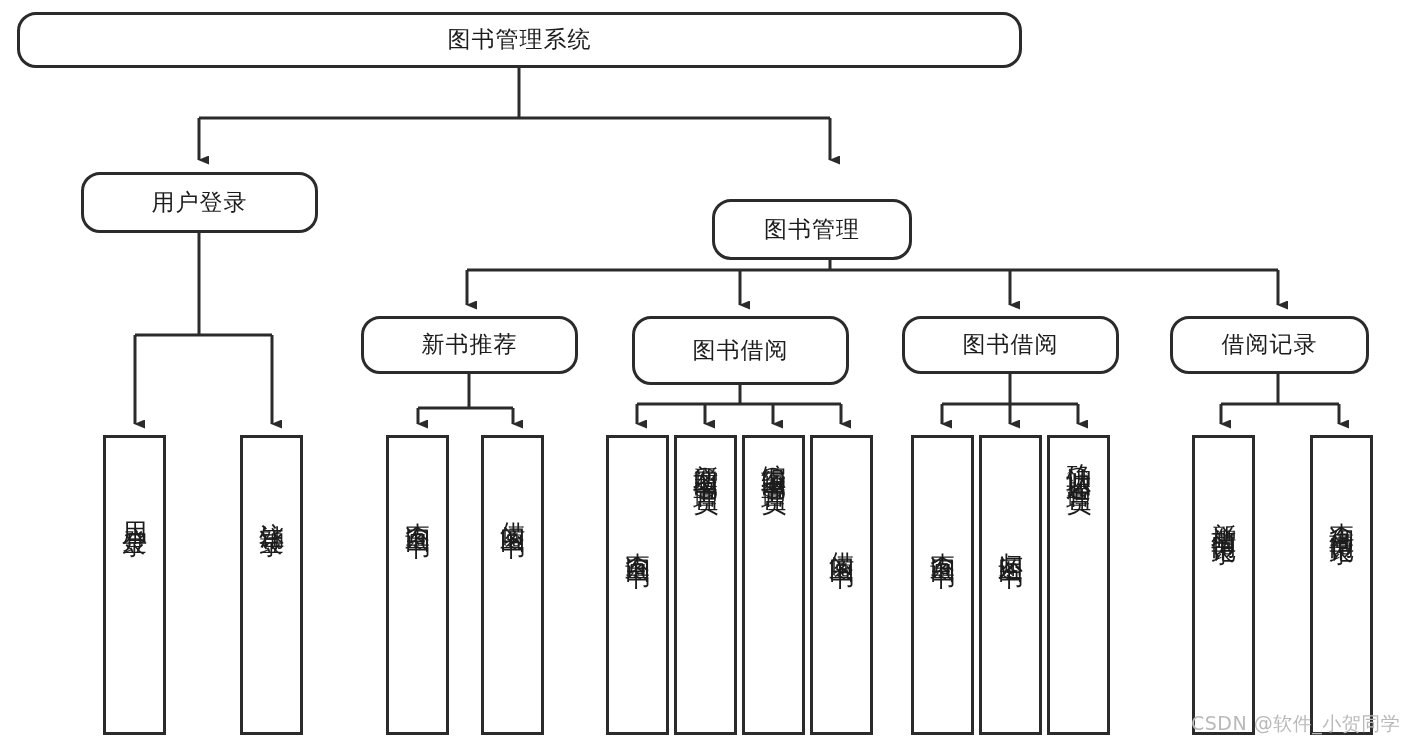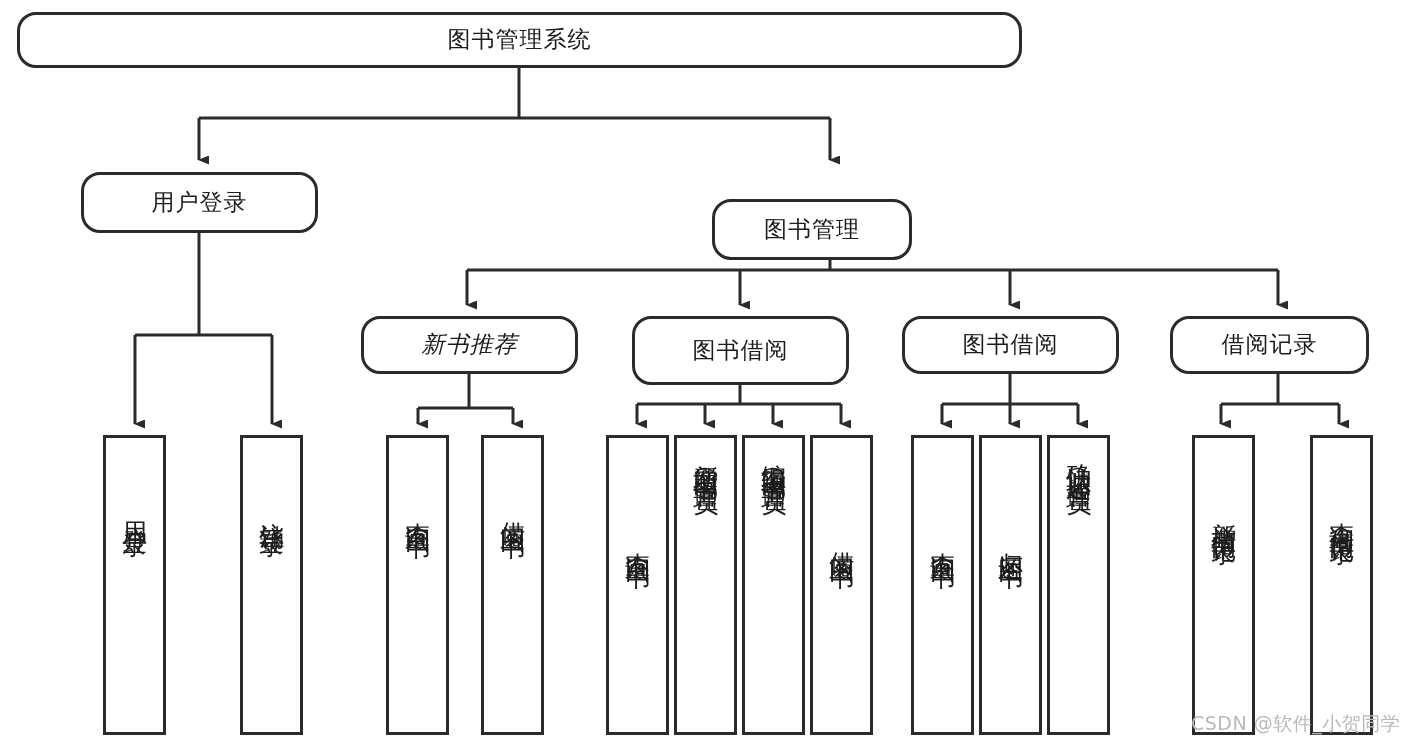--- a/index.html
+++ b/index.html
@@ -129,21 +129,21 @@
     <span>图书管理系统</span>
   </div>
 
   <div class="node h" style="left:81px; top:172px; width:237px; height:61px;">
     <span>用户登录</span>
   </div>
   <div class="node h" style="left:712px; top:172px; width:200px; height:61px;margin-top:27px;">
     <span>图书管理</span>
   </div>
 
-  <div class="node h" style="left:361px; top:316px; width:217px; height:58px;font-style:italic;">
+  <div class="node h" style="left:361px; top:316px; width:217px; height:58px;">
     <span>新书推荐</span>
   </div>
   <div class="node h" style="left:632px; top:316px; width:217px; height:69px;">
     <span>图书借阅</span>
   </div>
   <div class="node h" style="left:902px; top:316px; width:217px; height:58px;">
     <span>图书借阅</span>
   </div>
   <div class="node h" style="left:1170px; top:316px; width:199px; height:58px;">
     <span>借阅记录</span>

